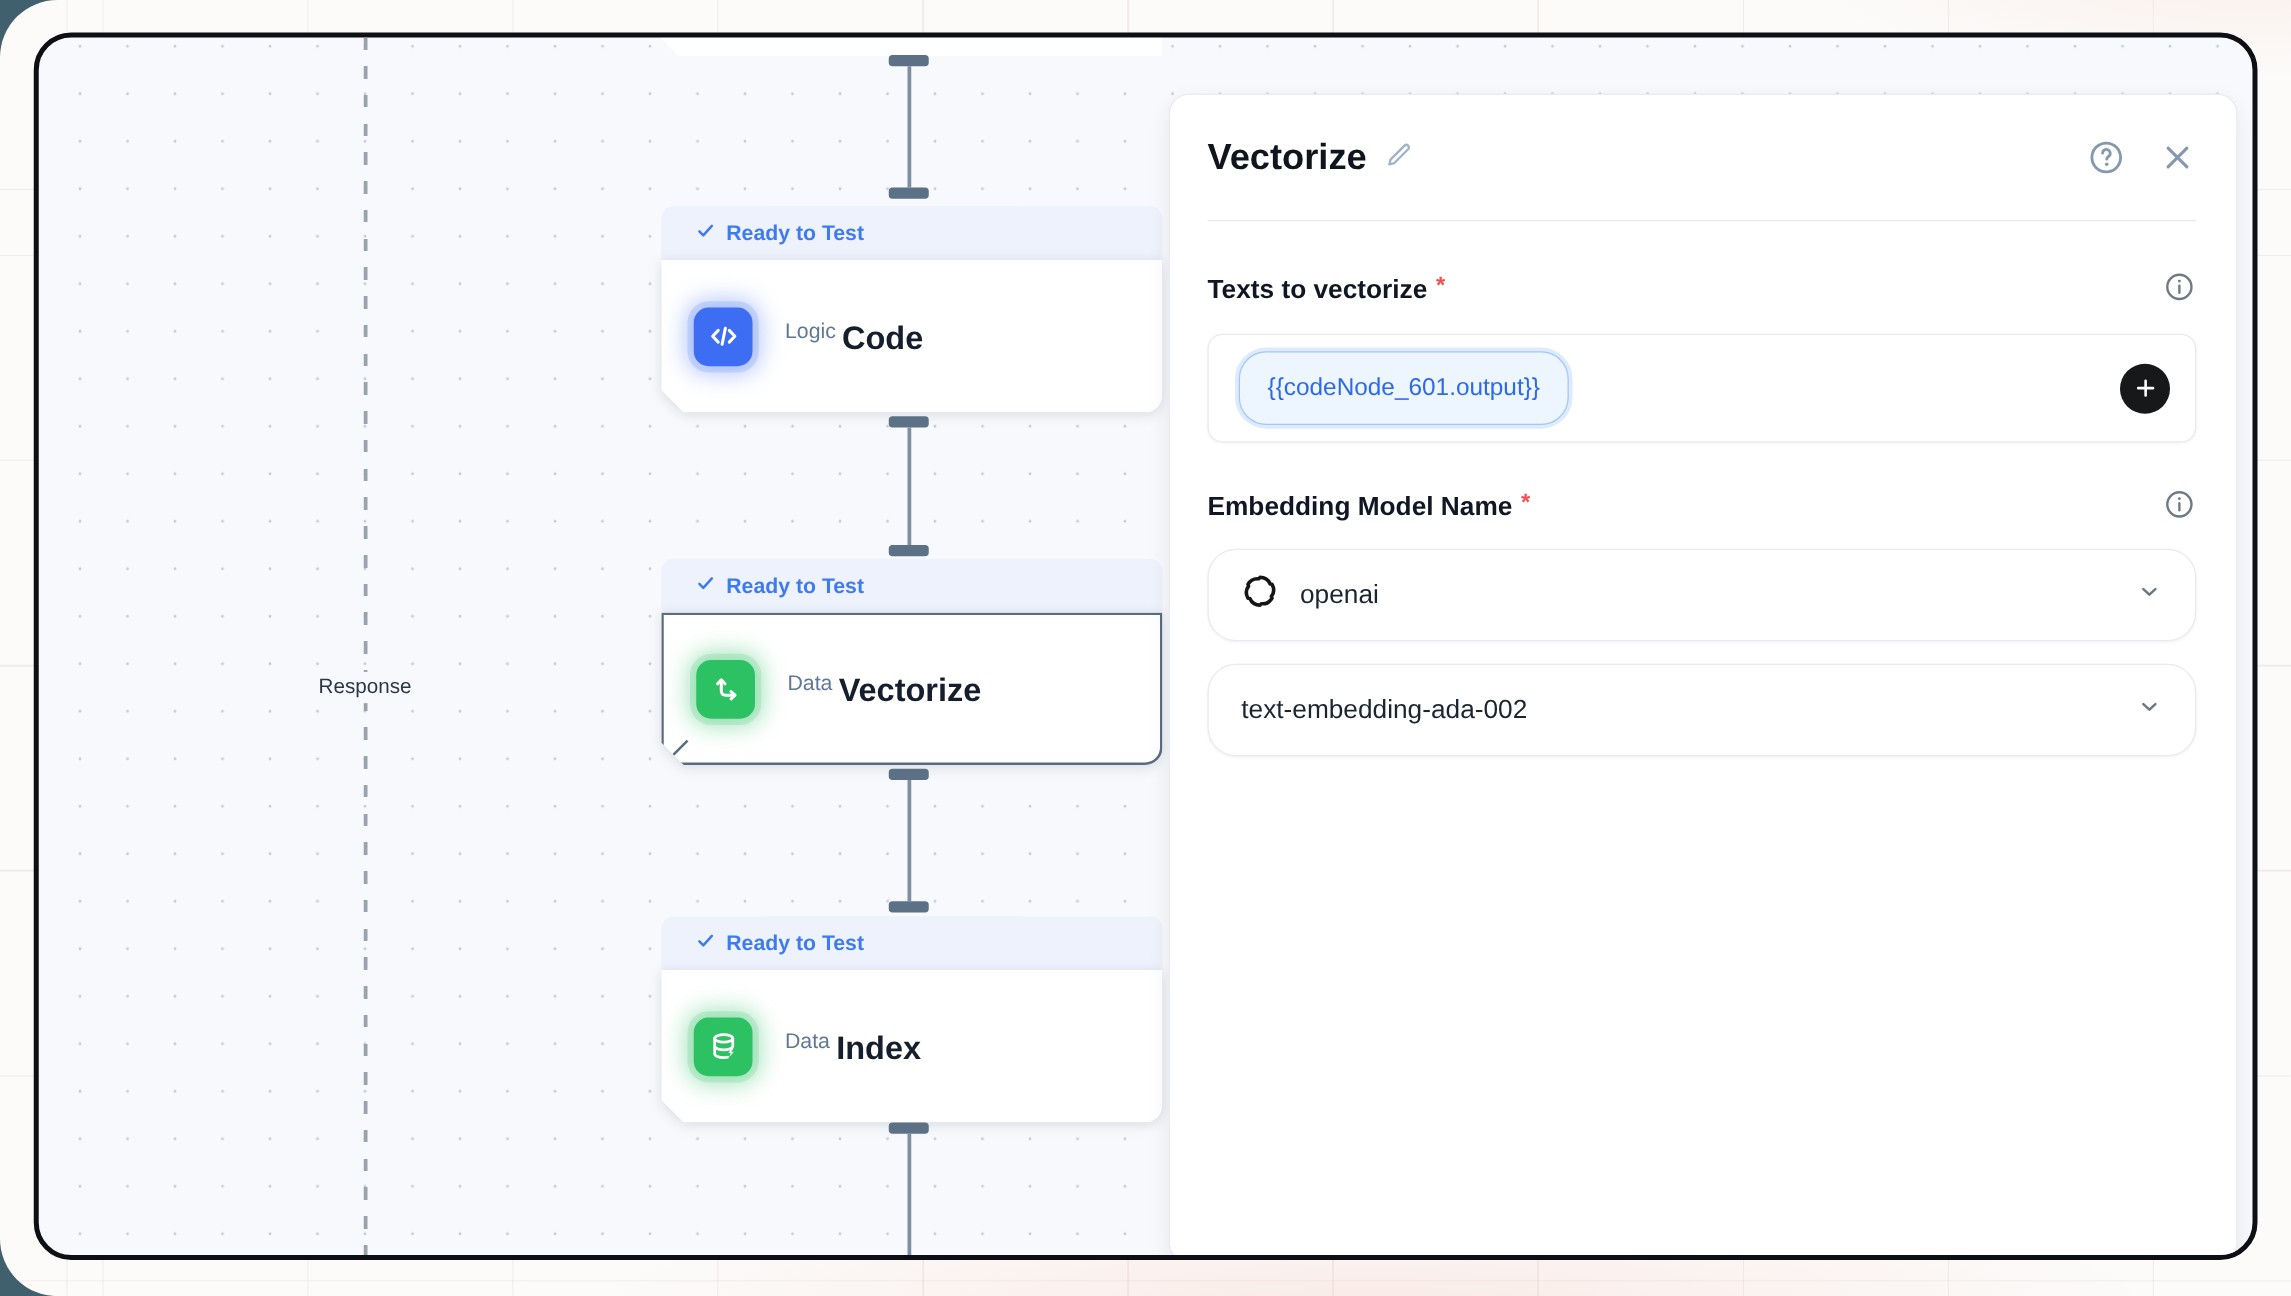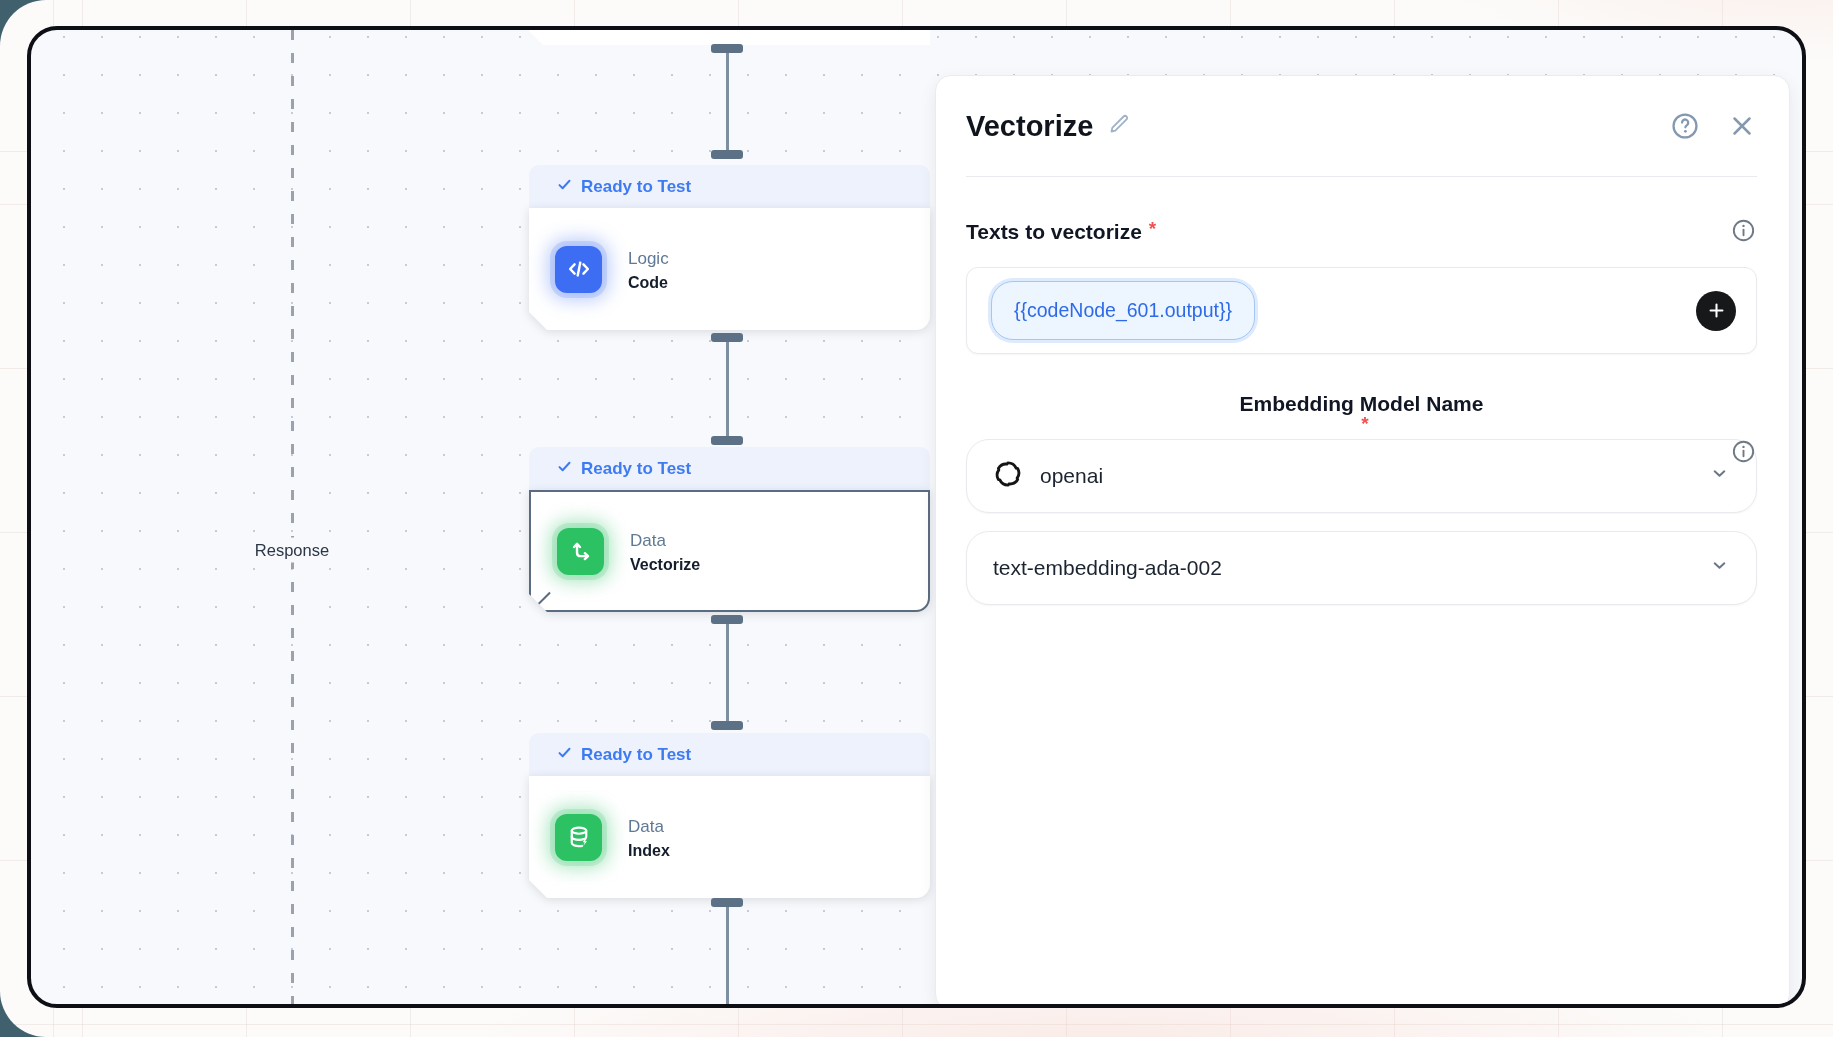--- a/index.html
+++ b/index.html
@@ -60,42 +60,42 @@
   .node-card.selected::after {
     content: ""; position: absolute; left: -4px; bottom: 7px; width: 27px; height: 2px;
     background: #5b6b80; transform: rotate(-45deg);
   }
   .node-icon {
     width: 47px; height: 47px; border-radius: 12px; flex: 0 0 auto;
     display: flex; align-items: center; justify-content: center;
   }
   .node-icon.blue  { background: #3d6df2; box-shadow: 0 0 0 5px rgba(61,109,242,0.16), 0 0 18px 7px rgba(61,109,242,0.35); }
   .node-icon.green { background: #2cc163; box-shadow: 0 0 0 5px rgba(44,193,99,0.16), 0 0 18px 7px rgba(44,193,99,0.40); }
-  .node-text { display: flex; flex-direction: column; gap: 5px; padding-top: 2px; }
+  .node-text { display: flex; flex-direction: row; gap: 5px; padding-top: 2px; }
   .node-category { font-size: 17px; color: #5f7895; }
-  .node-name { font-size: 16px; font-weight: 700; color: #141e2c; }
+  .node-name { font-size: 26px; font-weight: 700; color: #141e2c; }
   .top-sliver {
     position: absolute; left: 498px; top: 0; width: 401px; height: 15px; background: #ffffff;
     clip-path: polygon(0 0, 100% 0, 100% 100%, 14px 100%, 0 calc(100% - 14px));
   }
   
   .panel {
     position: absolute; left: 904px; top: 45px; width: 855px; height: 935px;
     background: #ffffff; border: 1px solid #e9ebf0; border-radius: 16px;
     box-shadow: 0 6px 18px rgba(15,23,42,0.07);
     padding: 32px 32px 0 30px;
   }
   .panel-title-row { display: flex; align-items: flex-start; }
   .panel-title { font-size: 29px; font-weight: 700; color: #10151d; line-height: 36px; }
   .pencil-icon { margin-left: 14px; margin-top: 4px; cursor: pointer; }
   .panel-title-actions { margin-left: auto; display: flex; align-items: center; gap: 26px; padding-top: 2px; }
   .panel-subtitle { margin-top: 15px; font-size: 19px; color: #8396ab; line-height: 24px; }
   .panel-divider { margin-top: 32px; height: 1px; background: #e8eaee; }
   .field-label-row { margin-top: 41px; display: flex; align-items: center; height: 28px; }
-  .field-label-row.second { margin-top: 38px; flex-direction: column; }
+  .field-label-row.second { margin-top: 38px; }
   .field-label { font-size: 21px; font-weight: 700; color: #101623; }
   .required-mark { color: #f05252; font-size: 19px; font-weight: 700; margin-left: 7px; position: relative; top: -3px; }
   .info-icon { margin-left: auto; }
   .texts-input {
     margin-top: 21px; height: 87px; border: 1px solid #e8eaee; border-radius: 12px;
     background: #fff; box-shadow: 0 1px 2px rgba(15,23,42,0.04);
     display: flex; align-items: center; padding: 0 20px 0 24px;
   }
   .var-chip {
     height: 59px; padding: 0 22px; display: flex; align-items: center;

